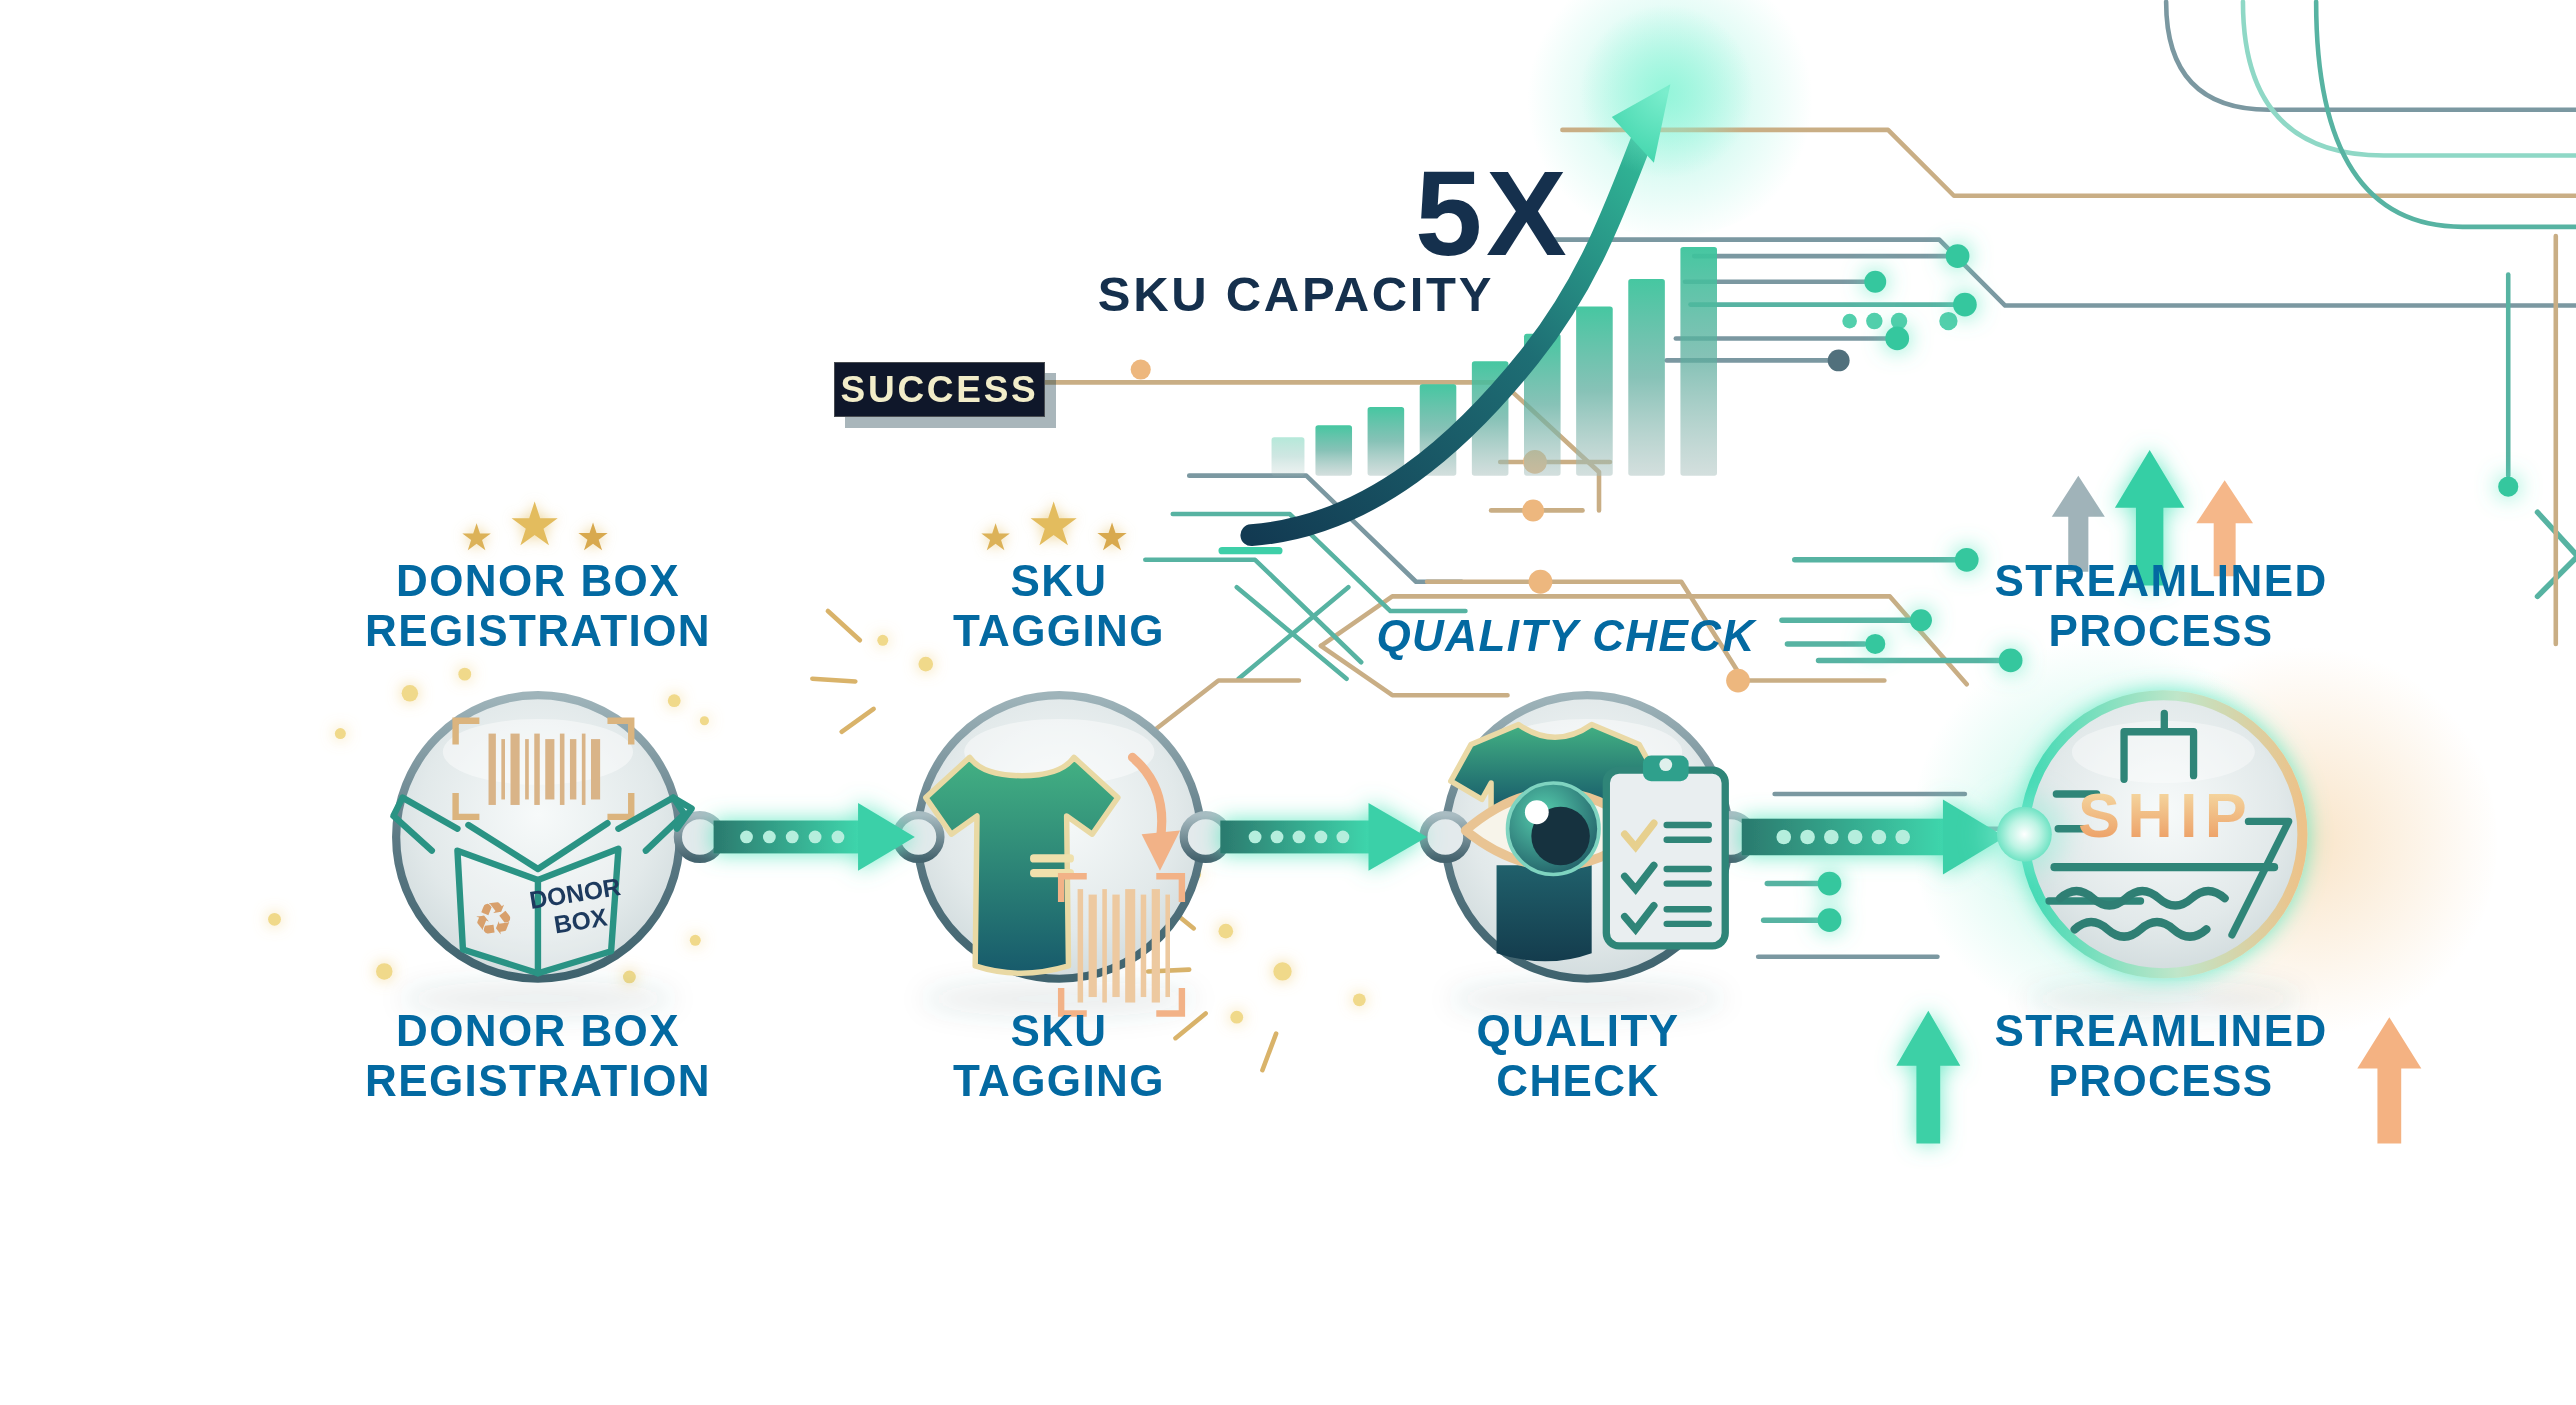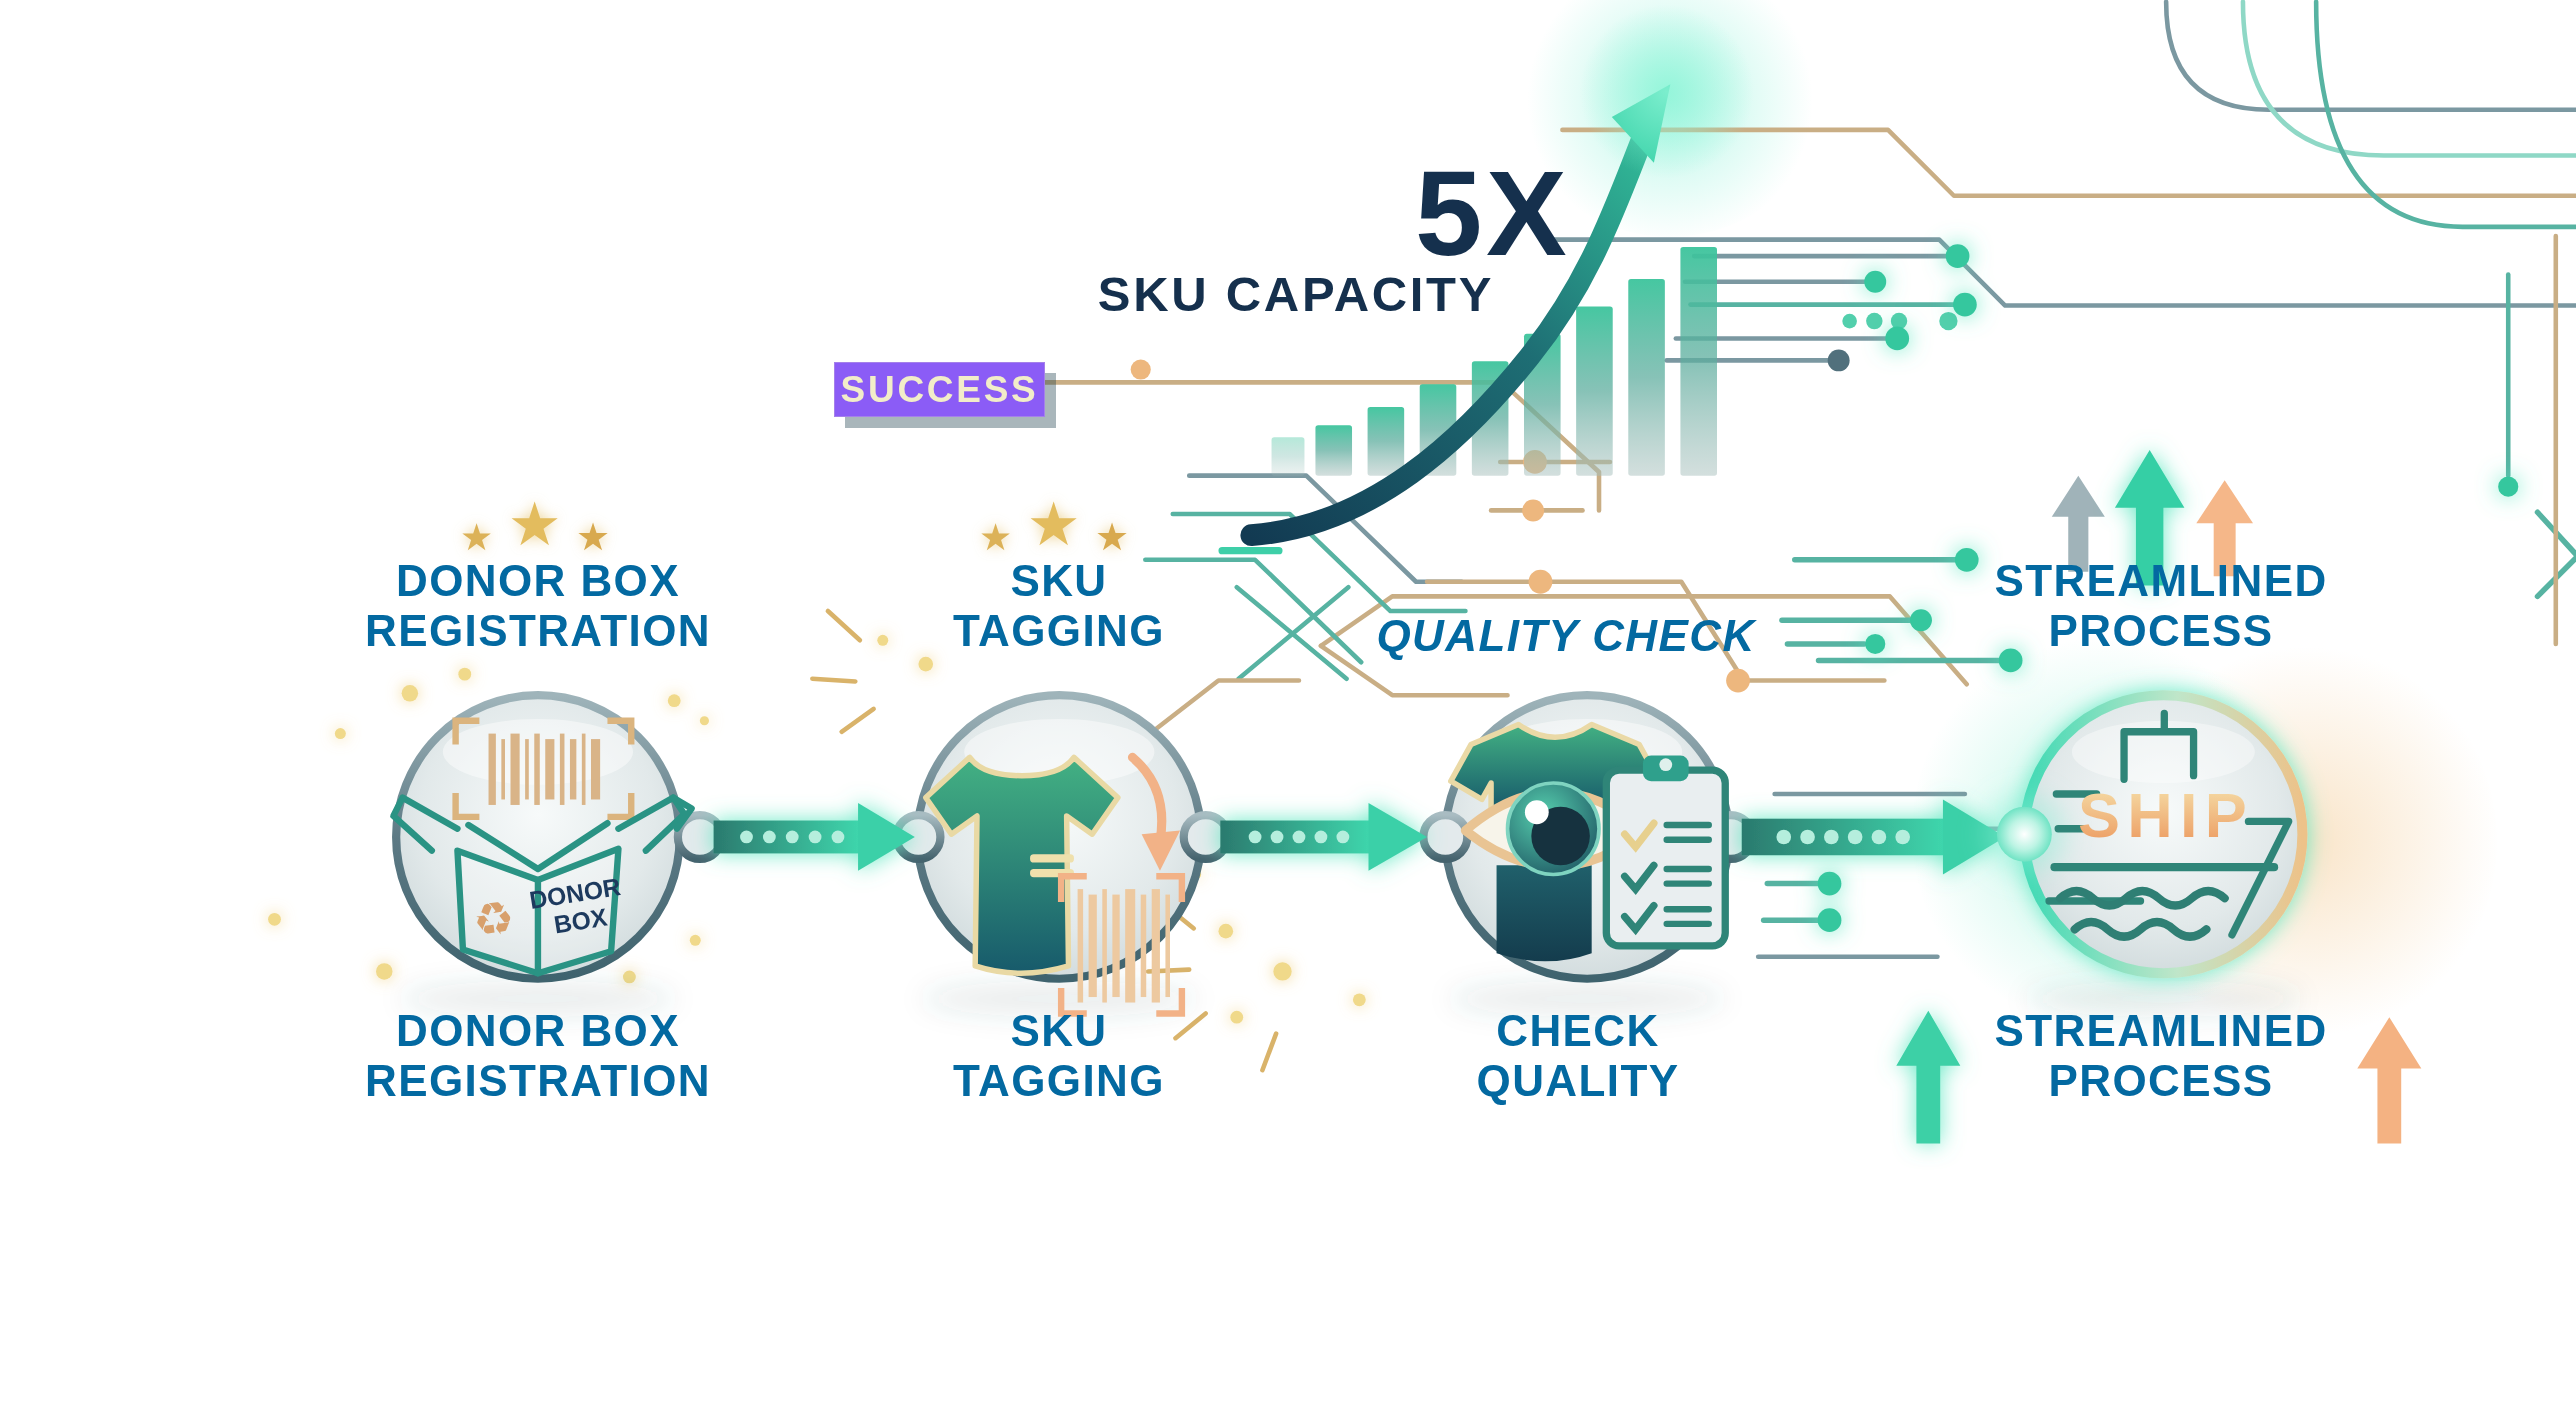--- a/index.html
+++ b/index.html
@@ -5,21 +5,21 @@
   html,body{margin:0;padding:0;background:#ffffff;}
   .stage{position:relative;width:2576px;height:1405px;overflow:hidden;background:#ffffff;
          font-family:"Liberation Sans",sans-serif;}
   .stage svg.art{position:absolute;left:0;top:0;z-index:1;}
   .txt{position:absolute;z-index:5;color:#0369a1;font-weight:800;text-align:center;
        transform:translateX(-50%);letter-spacing:1.4px;line-height:1.13;}
   .title5x{font-size:121px;letter-spacing:3.7px;color:#15304d;text-align:right;}
   .subtitle{font-size:49px;letter-spacing:2.7px;color:#15304d;}
   .step-label{font-size:44px;width:640px;}
   .badge{position:absolute;z-index:6;left:834px;top:362px;width:209px;height:53px;
-         background:#8b5cf6;color:#f2edc9;font-weight:800;font-size:37px;letter-spacing:2.7px;
+         background:#0f172a;color:#f2edc9;font-weight:800;font-size:37px;letter-spacing:2.7px;
          display:flex;align-items:center;justify-content:center;
          box-shadow:11px 11px 0 rgba(30,64,75,.38);border:1.8px solid rgba(242,237,201,.25);}
   .stars{position:absolute;z-index:5;display:flex;align-items:flex-end;gap:14.6px;
          transform:translateX(-50%);color:#d9ad52;text-shadow:0 0 12.8px rgba(231,197,113,.7);}
   .stars .s1{font-size:37px;color:#dcb258;} .stars .s2{font-size:60px;color:#e3bc5e;} .stars .s3{font-size:38px;color:#d8a94e;}
   .ship-word{position:absolute;z-index:6;left:2166px;top:779px;transform:translateX(-50%);
              font-size:63px;font-weight:800;letter-spacing:7.3px;color:#f0ae76;
              text-shadow:0 1.8px 1.8px rgba(255,255,255,.5);}
   @supports (-webkit-background-clip:text){
     .ship-word{background:linear-gradient(180deg,#f5dca6 10%,#eda066 85%);
@@ -426,22 +426,22 @@
 
   <div class="txt step-label" style="left:538px;top:1006px;">
     <div>DONOR BOX</div>
     <div>REGISTRATION</div>
   </div>
   <div class="txt step-label" style="left:1059px;top:1006px;">
     <div>SKU</div>
     <div>TAGGING</div>
   </div>
   <div class="txt step-label" style="left:1578px;top:1006px;">
+    <div>QUALITY</div>
     <div>CHECK</div>
-    <div>QUALITY</div>
   </div>
   <div class="txt step-label" style="left:2161px;top:1006px;">
     <div>STREAMLINED</div>
     <div>PROCESS</div>
   </div>
 
   <div class="ship-word">SHIP</div>
 
 </div>
 

